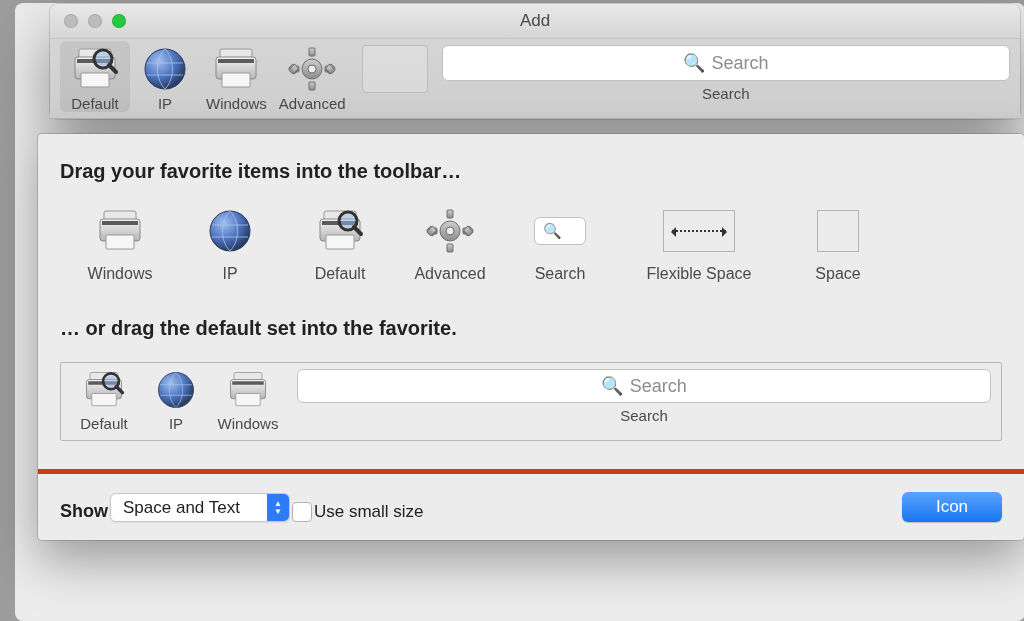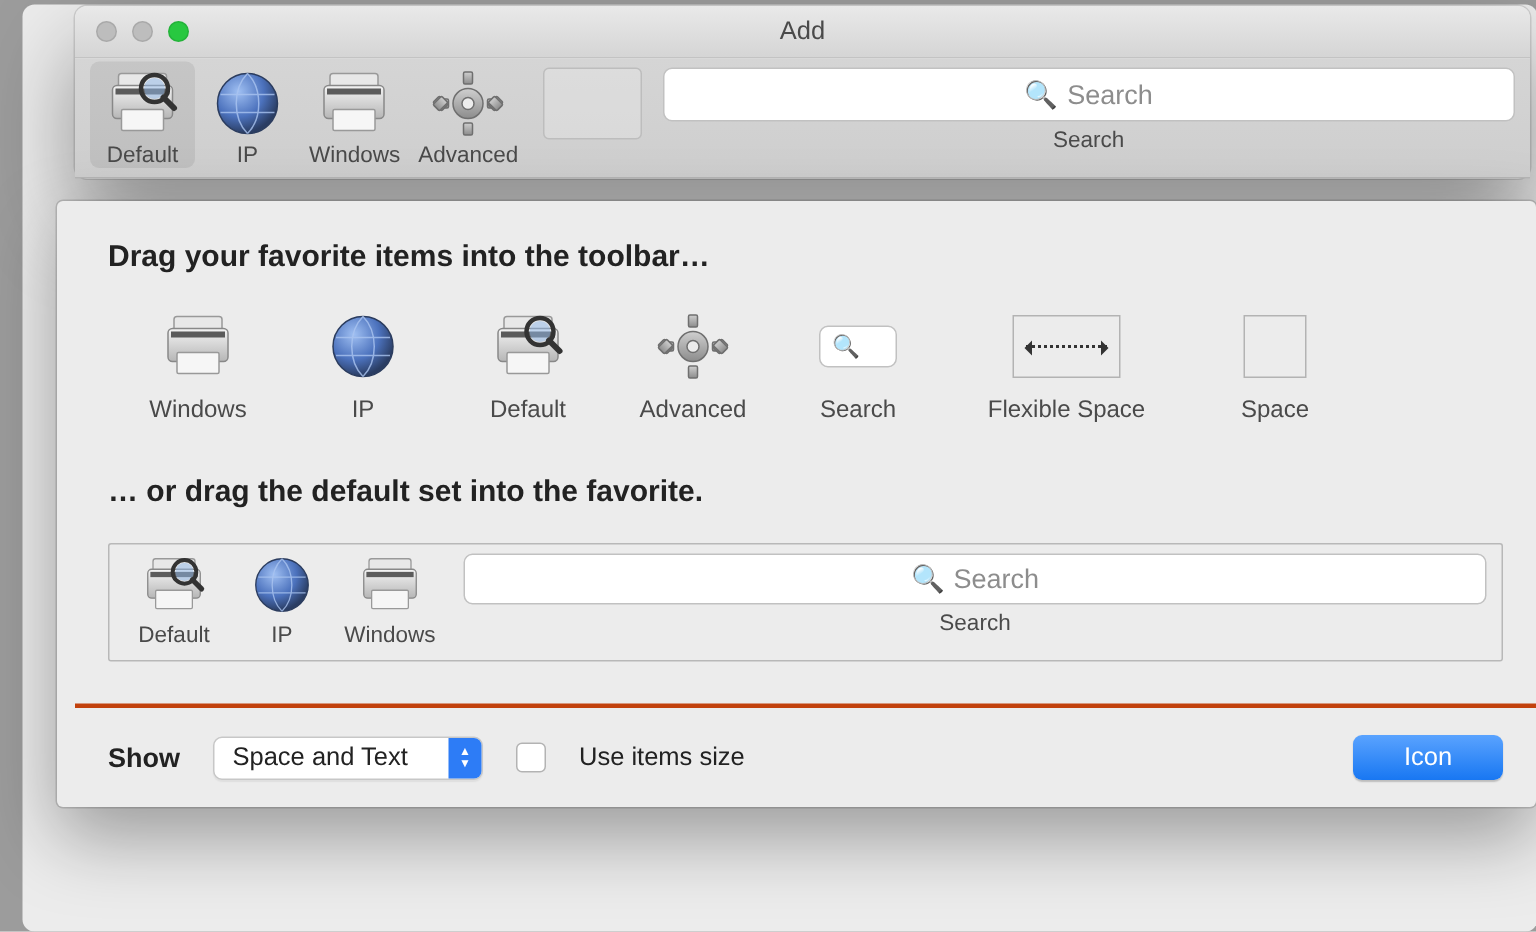--- a/index.html
+++ b/index.html
@@ -84,21 +84,20 @@
     }
     .search-caption{font-size:15px;color:#4a4a4a;text-align:center;padding-top:4px;}
 
     
     .sheet {
       position:absolute;
       left:-12px; right:-4px; top:130px;
       background:#ececec;
       border-radius:4px;
       box-shadow: 0 0 0 1px rgba(0,0,0,0.15), 0 20px 50px rgba(0,0,0,0.35);
-      padding-left: 12px;
     }
     .sheet-body{padding: 26px 22px 10px 22px;}
     .h1{font-size:20px;font-weight:700;color:#222;margin-bottom:22px;}
     .palette{display:flex;gap:38px;align-items:flex-start;padding-left:24px;margin-bottom:34px;}
     .pal-item{display:flex;flex-direction:column;align-items:center;min-width:72px;}
     .pal-icon{width:52px;height:52px;display:flex;align-items:center;justify-content:center;}
     .pal-label{font-size:16px;color:#4a4a4a;padding-top:8px;}
 
     .def-box{
       border:1px solid #b8b8b8;border-radius:2px;
@@ -112,23 +111,23 @@
     .def-label{font-size:15px;color:#4a4a4a;padding-top:4px;}
     .def-search-wrap{margin-left:auto;flex:1;display:flex;flex-direction:column;min-width:460px;}
     .def-search{
       display:flex;align-items:center;justify-content:center;gap:6px;
       background:#fff;border:1px solid #c1c1c1;border-radius:6px;height:34px;
       color:#8d8d8d;font-size:18px;
     }
     .def-search-cap{font-size:15px;color:#4a4a4a;text-align:center;padding-top:4px;}
 
     .sheet-footer{
-      border-top:3px solid #c2410c;
+      border-top:5px solid #c2410c;
       padding:18px 22px;
-      display:flex;align-items:center;gap:22px;
+      display:flex;align-items:flex-end;gap:2px;
     }
     .label{font-size:18px;font-weight:700;color:#222;}
     .select{
       display:flex;align-items:center;justify-content:space-between;
       background:#fff;border:1px solid #c7c7c7;border-radius:6px;height:29px;
       padding:0 0 0 12px;font-size:17px;color:#222;min-width:180px;
       box-shadow: 0 1px 1px rgba(0,0,0,0.06);
     }
     .select .caret{
       width:22px;height:27px;background:#2d7cf6;border-radius:0 5px 5px 0;
@@ -373,18 +372,18 @@
       </div>
     </div>
 
     <div class="sheet-footer">
       <span class="label">Show</span>
       <div class="select">
         <span>Space and Text</span>
         <span class="caret">▲<br>▼</span>
       </div>
       <div class="checkbox"></div>
-      <span class="check-label">Use items size</span>
+      <span class="check-label">Use small size</span>
       <button class="btn-done">Icon</button>
     </div>
   </div>
 
 </div>
 
 </body></html>

